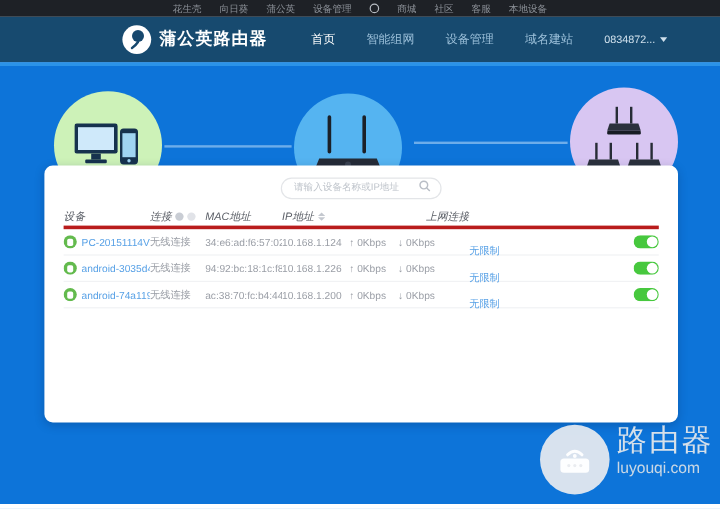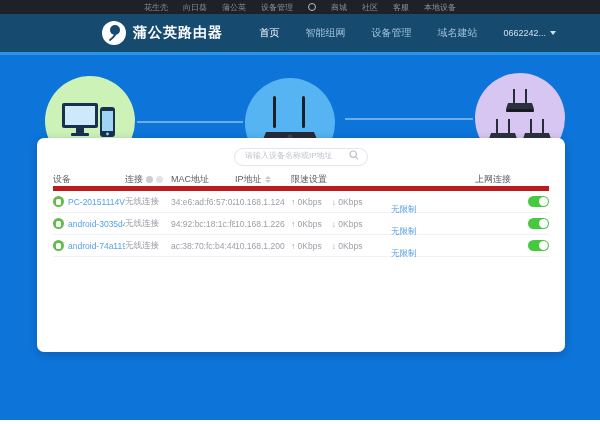--- a/index.html
+++ b/index.html
@@ -45,21 +45,21 @@
   .card { position:absolute; left:37px; top:138px; width:528px; height:214px; background:#fff;
           border-radius:7px; box-shadow:0 2px 8px rgba(0,30,70,0.25); z-index:2; }
   .searchbox { position:absolute; left:50%; transform:translateX(-50%); top:10px; width:134px; height:18px;
                border:1px solid #e3e5e8; border-radius:10px; display:flex; align-items:center; padding:0 8px 4px 10px; }
   .searchbox input { border:none; outline:none; flex:1; font-size:8px; color:#666; width:100px; background:transparent;
                      font-family:"Liberation Sans","DejaVu Sans",sans-serif; }
   .searchbox input::placeholder { color:#bfc4cb; }
 
   .table { position:absolute; left:16px; top:34px; width:496px; }
   .t-row { display:grid; grid-template-columns:72px 46px 64px 56px 100px 120px 1fr; align-items:center; }
-  .t-head { height:19px; border-bottom:5px solid #b91c1c; }
+  .t-head { height:19px; border-bottom:3px solid #b91c1c;font-style:italic; }
   .t-head .cell { font-size:9px; color:#5a5e66; display:flex; align-items:center; gap:3px; }
   .t-data { height:22px; border-bottom:1px solid #f1f2f4; }
   .cell { white-space:nowrap; overflow:hidden; }
   .cell.right { justify-self:end; }
   .t-data .cell { font-size:8.5px; color:#9a9ea6; display:flex; align-items:center; }
   .dev-link { color:#58a1e6; cursor:pointer; }
   .limit-link { color:#58a1e6; cursor:pointer; font-size:8.5px;margin-top:16px; }
   .dev-icon { width:11px; height:11px; border-radius:50%; background:#63ba4d; margin-right:4px; flex:0 0 auto;
               display:flex; align-items:center; justify-content:center; }
   .dev-icon span { width:5px; height:6px; background:#fff; border-radius:1.5px; display:block; }
@@ -105,21 +105,21 @@
         </svg>
       </span>
       <span class="brand-name">蒲公英路由器</span>
     </div>
     <div class="nav-items">
       <span class="nav-item active">首页</span>
       <span class="nav-item">智能组网</span>
       <span class="nav-item">设备管理</span>
       <span class="nav-item">域名建站</span>
       <span class="nav-account">
-        <span>0662242...</span>
+        <span>0834872...</span>
         <span class="dd-caret"></span>
       </span>
     </div>
   </div>
 
   <div class="hero">
     <div class="conn-line line-1"></div>
     <div class="conn-line line-2"></div>
 
     <div class="circle circle-local">
@@ -192,23 +192,20 @@
         <div class="cell">
             <span>MAC地址</span>
           </div>
         <div class="cell">
           <span>IP地址</span>
           <span class="sort">
               <i class="up"></i>
               <i class="dn"></i>
             </span>
         </div>
-        <div class="cell">
-            <span>限速设置</span>
-          </div>
         <div class="cell right">
             <span>上网连接</span>
           </div>
       </div>
 
       <div class="t-row t-data">
         <div class="cell">
           <span class="dev-icon">
               <span></span>
             </span>
@@ -268,14 +265,30 @@
         <div class="cell">
           <span class="limit-link">无限制</span>
         </div>
         <div class="cell right">
           <span class="toggle"></span>
         </div>
       </div>
     </div>
   </div>
 
+  <div class="watermark">
+    <span class="wm-circle">
+      <svg width="30" height="26" viewBox="0 0 30 26">
+        <path d="M9 9 Q15 3 21 9" stroke="rgba(255,255,255,0.95)" stroke-width="2.5" fill="none" stroke-linecap="round"></path>
+        <circle cx="15" cy="10" r="1.6" fill="rgba(255,255,255,0.95)"></circle>
+        <rect x="3" y="12" width="24" height="12" rx="3" fill="rgba(255,255,255,0.95)"></rect>
+        <circle cx="10" cy="18" r="1.3" fill="#e9ecf0"></circle>
+        <circle cx="15" cy="18" r="1.3" fill="#e9ecf0"></circle>
+        <circle cx="20" cy="18" r="1.3" fill="#e9ecf0"></circle>
+      </svg>
+    </span>
+    <span class="wm-text">
+      <div class="wm-title">路由器</div>
+      <div class="wm-domain">luyouqi.com</div>
+    </span>
+  </div>
 
 </div>
 
 </body></html>

